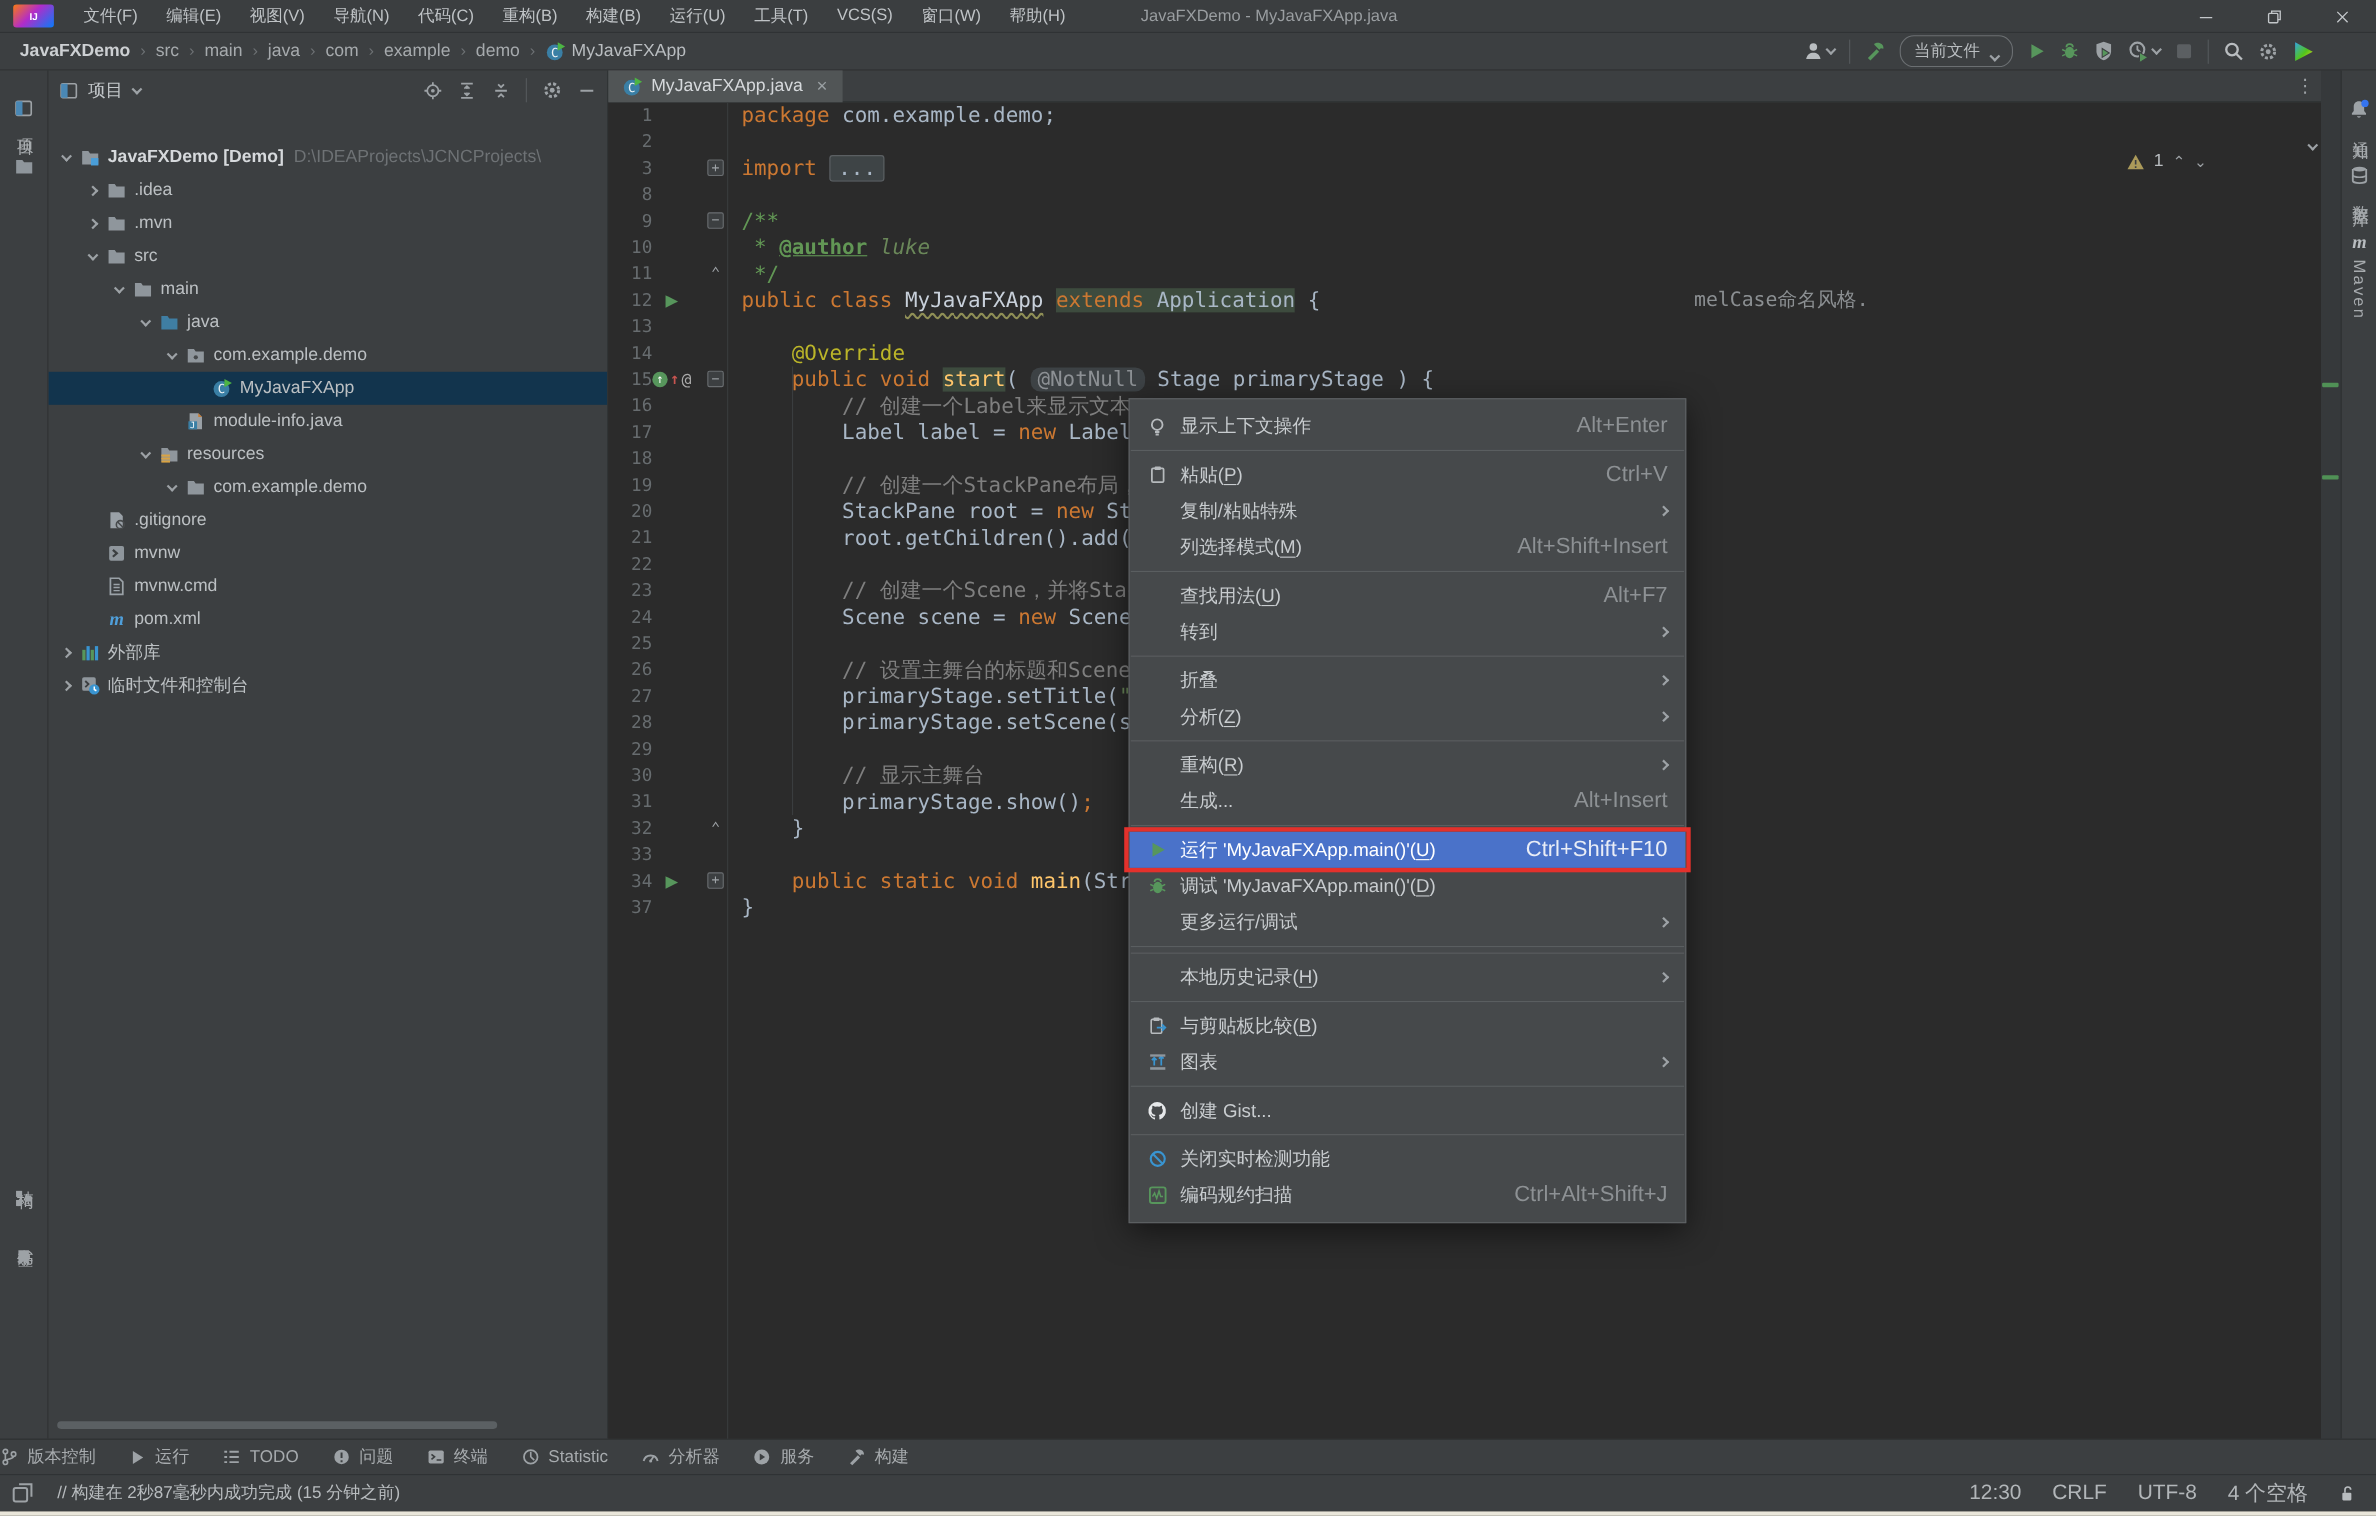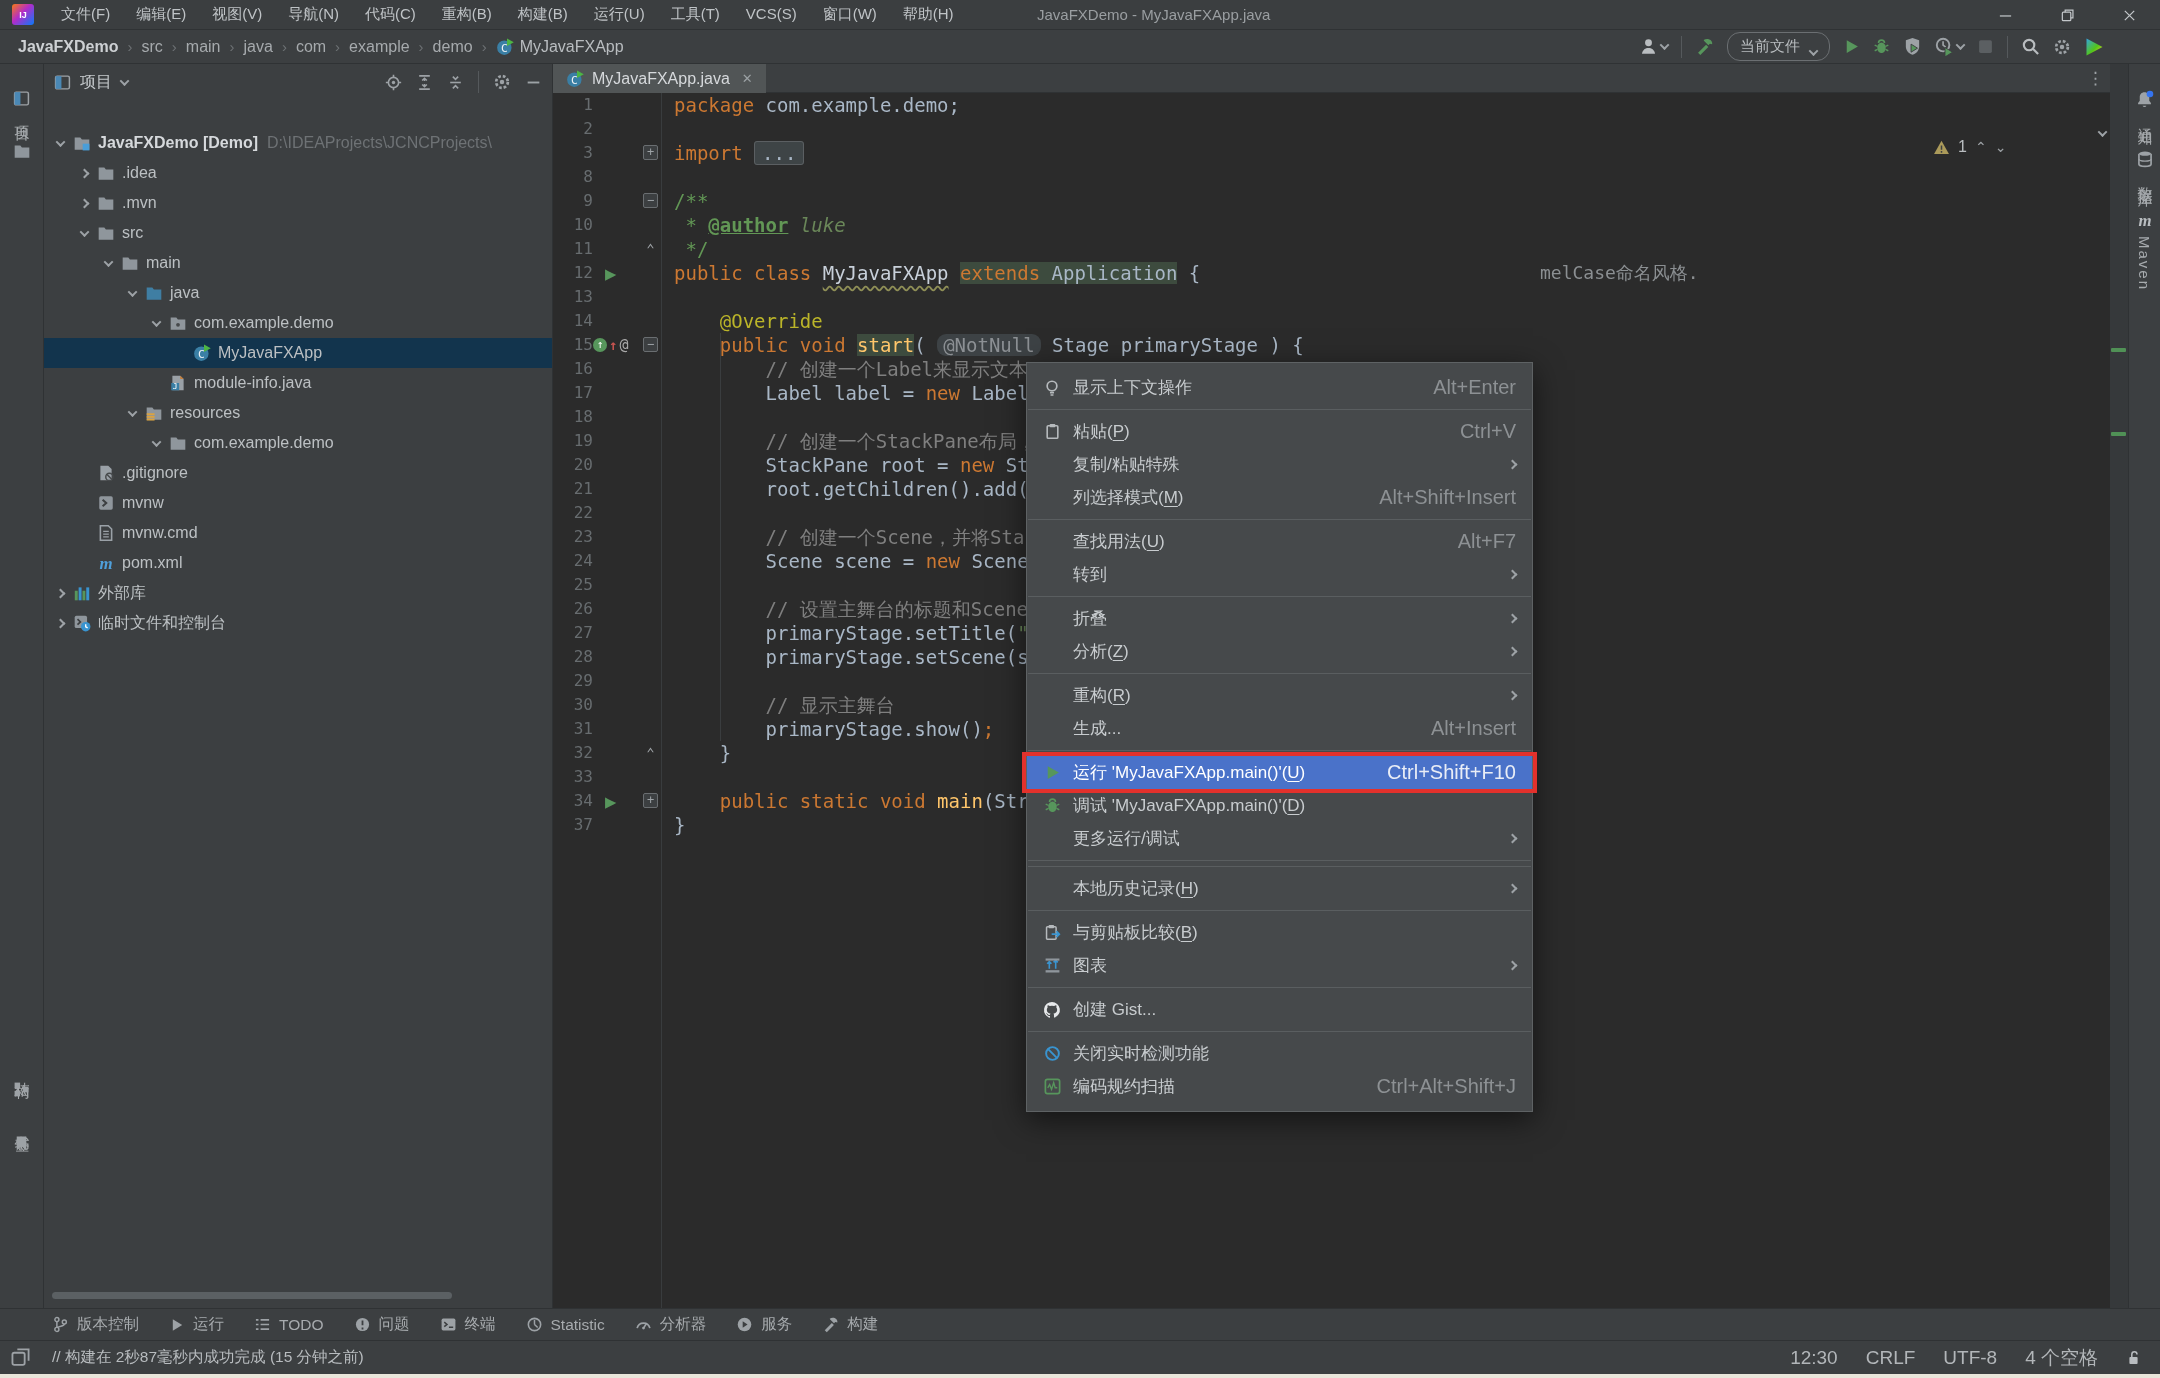--- a/index.html
+++ b/index.html
@@ -82,28 +82,28 @@
   .mi{position:relative;height:33px;display:flex;align-items:center;padding:0 16px 0 13px;font-size:17px;color:#c8cccf;cursor:default}
   .mi .ic{width:24px;margin-right:9px;display:flex;justify-content:center}
   .mi .lbl u{text-underline-offset:3px}
   .mi .sc{margin-left:auto;color:#8d9194;font-size:20px}
   .mi .subarr{margin-left:auto}
   .mi.sel{background:#4a72c9;color:#fff}
   .mi.sel .sc{color:#e9edf6}
   .msep{height:1px;background:#5a5e60;margin:5px 1px}
   .red-frame{position:absolute;left:-5px;right:-5px;top:-4px;bottom:-4px;border:4px solid #e3312c;z-index:5;pointer-events:none}
   
-  #bottombar{left:0;top:1308px;width:2160px;height:32px;background:#3c3f41;border-top:1px solid #2f3234;display:flex;align-items:center;padding-left:52px;gap:30px}
+  #bottombar{left:0;top:1308px;width:2160px;height:32px;background:#3c3f41;border-top:1px solid #2f3234;display:flex;align-items:center;gap:30px}
   .bbi{display:flex;align-items:center;gap:8px;font-size:15.5px;color:#a7abae;cursor:default}
   #statusbar{left:0;top:1340px;width:2160px;height:34px;background:#3c3f41;border-top:1px solid #2f3234;display:flex;align-items:center}
   #status-msg{margin-left:52px;font-size:15.5px;color:#b8bcbf}
   #status-right{margin-left:auto;margin-right:18px;display:flex;align-items:center;gap:28px;font-size:19px;color:#b2b6b9}
   #status-layout{position:absolute;left:10px;top:5px}
   #desktopstrip{left:0;top:1374px;width:2160px;height:4px;background:#e9e6da}
-  .logo{width:22px;height:21px;border-radius:3px;margin-left:12px;
+  .logo{width:37px;height:21px;border-radius:3px;margin-left:12px;
     background:linear-gradient(135deg,#f97a12,#b22cc9 45%,#087cfa);display:flex;align-items:center;justify-content:center;
     color:#fff;font-size:9px;font-weight:bold}
 </style>
 </head>
 <body>
 
 <div id="titlebar" class="abs">
   <div class="logo">IJ</div>
   <div class="menus" id="main-menus">
       <span>文件(F)</span>

